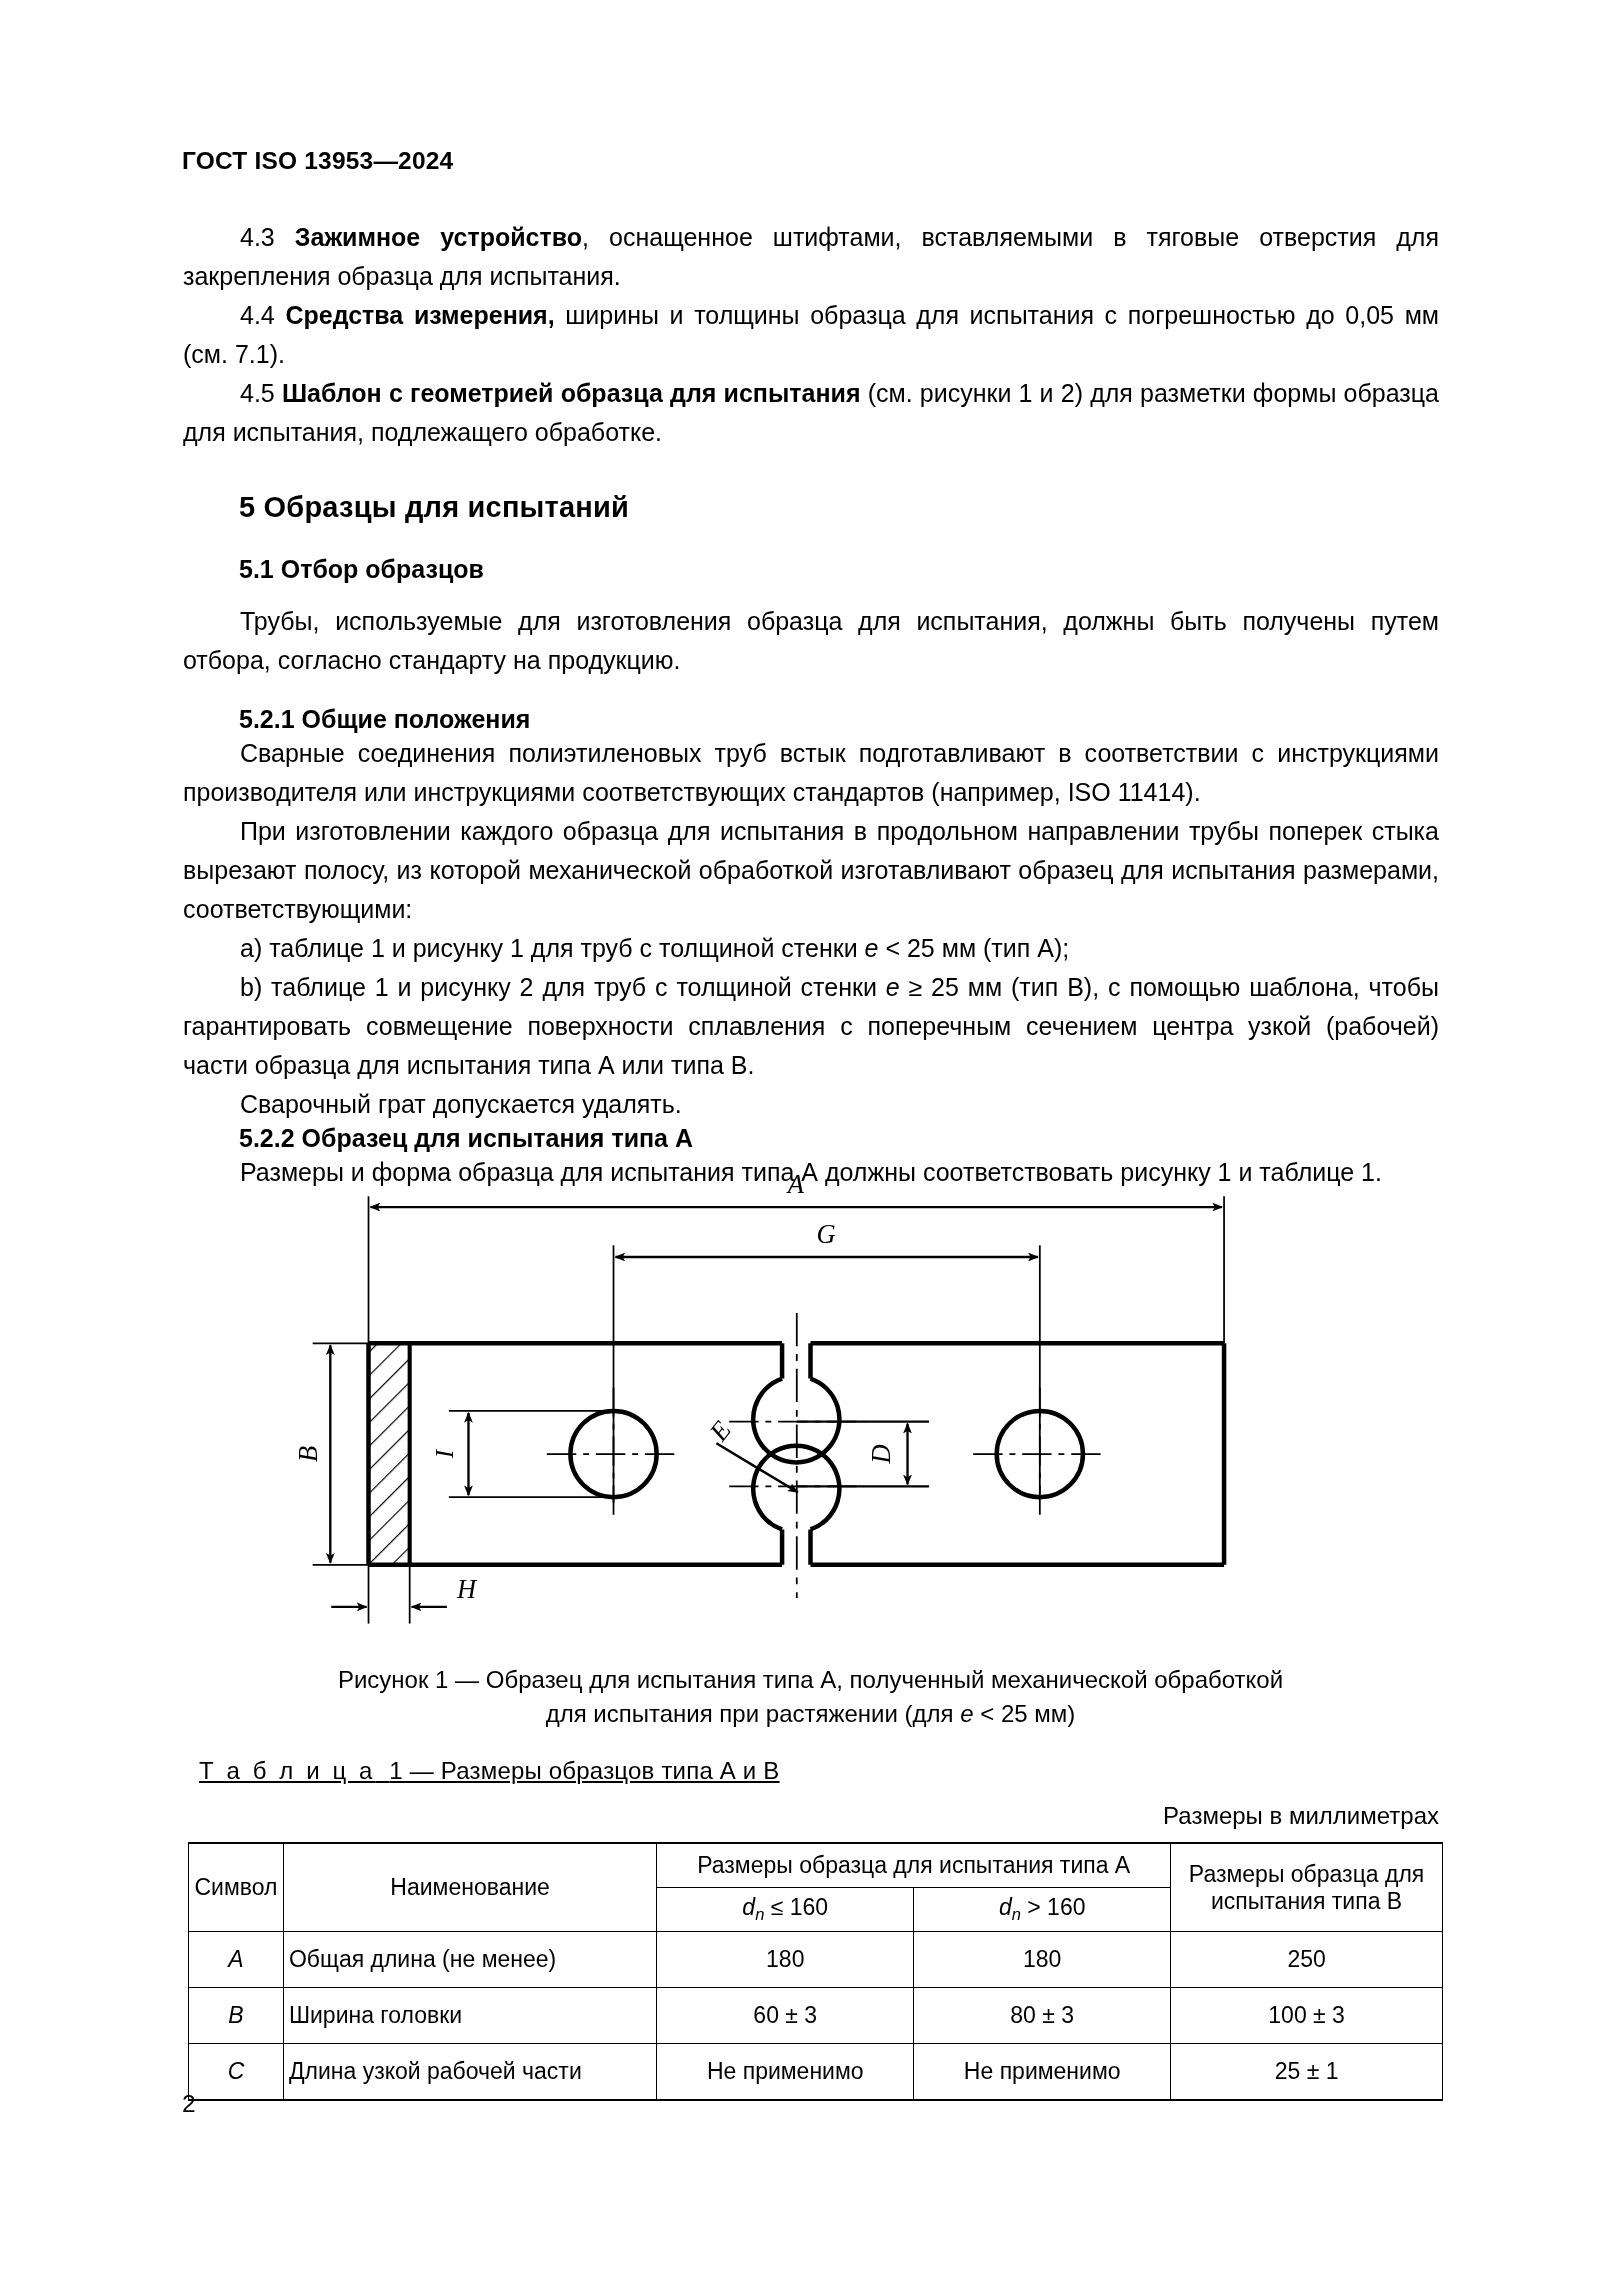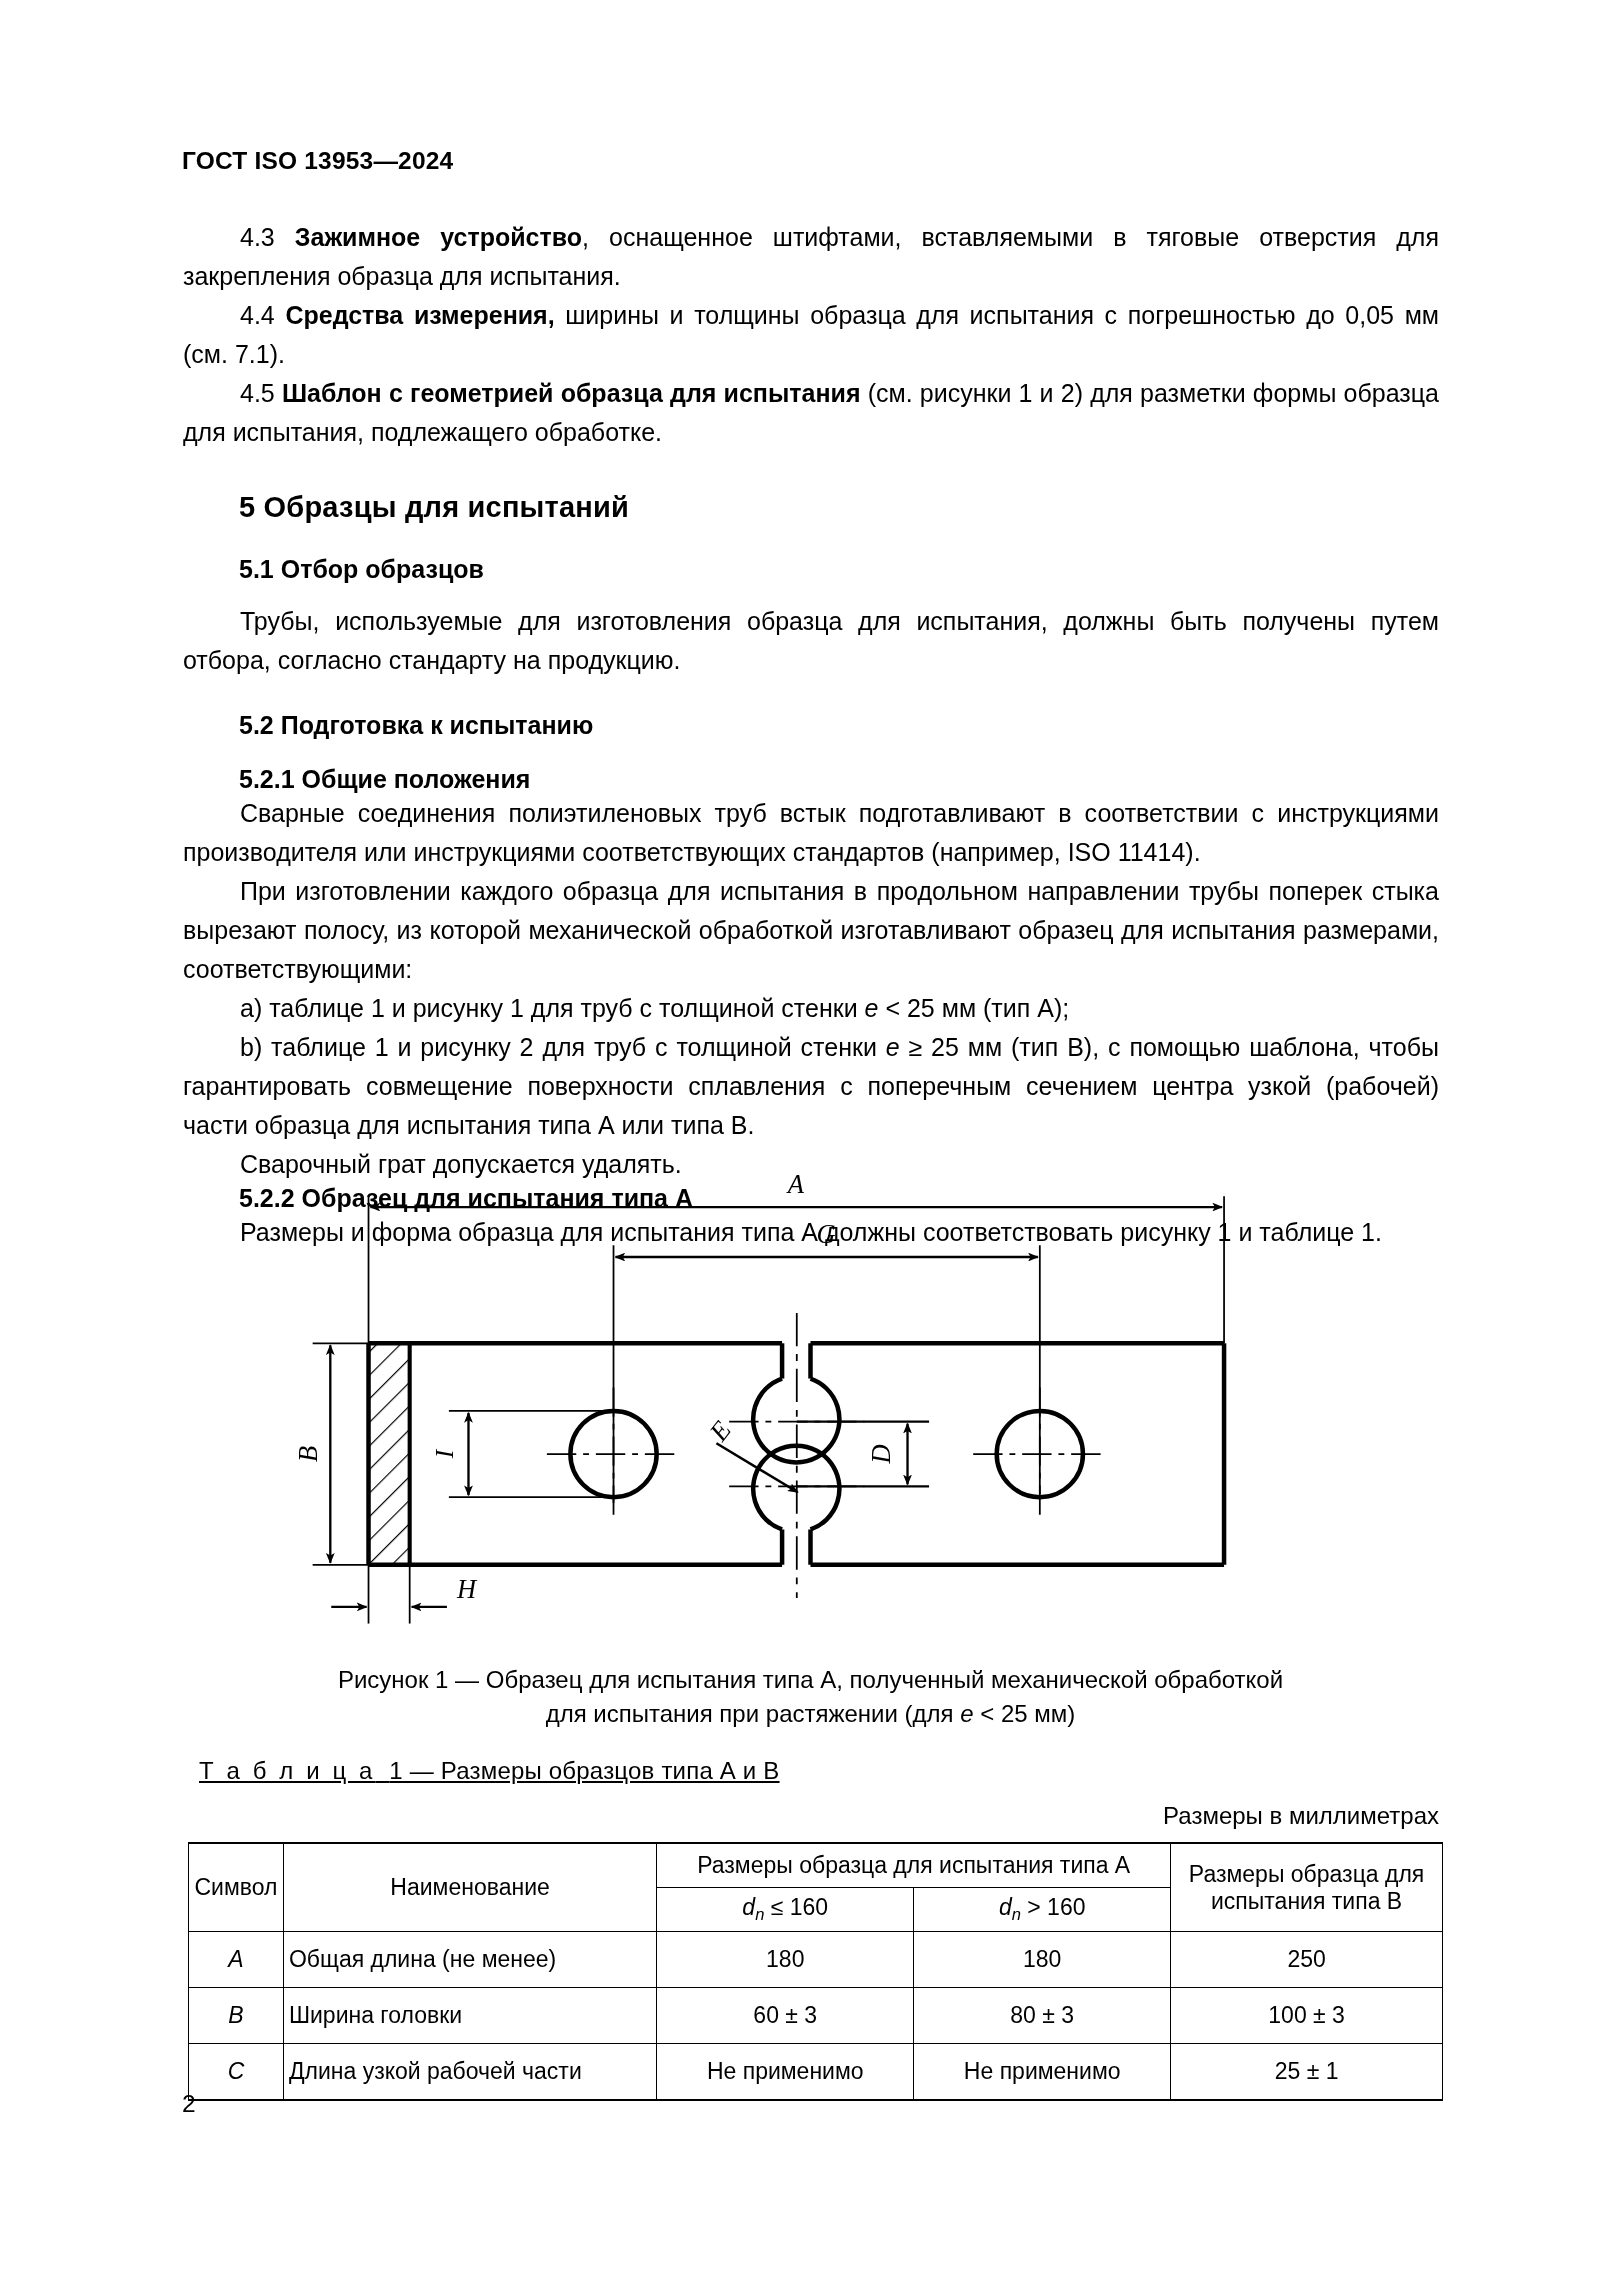--- a/index.html
+++ b/index.html
@@ -105,21 +105,20 @@
     <p class="body ind"><span>4.4</span> <b>Средства измерения,</b><span> ширины и толщины образца для испытания с погрешностью до 0,05 мм (см. 7.1).</span></p>
 
     <p class="body ind"><span>4.5</span> <b>Шаблон с геометрией образца для испытания</b><span> (см. рисунки 1 и 2) для разметки формы образца для испытания, подлежащего обработке.</span></p>
 
     <h2 class="sec">5  Образцы для испытаний</h2>
 
     <h3 class="sub">5.1  Отбор образцов</h3>
     <div class="gap-s"></div>
     <p class="body ind">Трубы, используемые для изготовления образца для испытания, должны быть получены путем отбора, согласно стандарту на продукцию.</p>
 
-    <h3 class="sub">5.2  Подготовка к испытанию</h3>
 
     <h3 class="sub tight">5.2.1  Общие положения</h3>
     <p class="body ind">Сварные соединения полиэтиленовых труб встык подготавливают в соответствии с инструкциями производителя или инструкциями соответствующих стандартов (например, ISO 11414).</p>
     <p class="body ind">При изготовлении каждого образца для испытания в продольном направлении трубы поперек стыка вырезают полосу, из которой механической обработкой изготавливают образец для испытания размерами, соответствующими:</p>
 
     <p class="body ind"><span>a)  таблице 1 и рисунку 1 для труб с толщиной стенки </span><span class="it">e</span><span> &lt; 25 мм (тип А);</span></p>
 
     <p class="body ind"><span>b)  таблице 1 и рисунку 2 для труб с толщиной стенки </span><span class="it">e</span><span> ≥ 25 мм (тип B), с помощью шаблона, чтобы гарантировать совмещение поверхности сплавления с поперечным сечением центра узкой (рабочей) части образца для испытания типа А или типа B.</span></p>
 
     <p class="body ind">Сварочный грат допускается удалять.</p>

